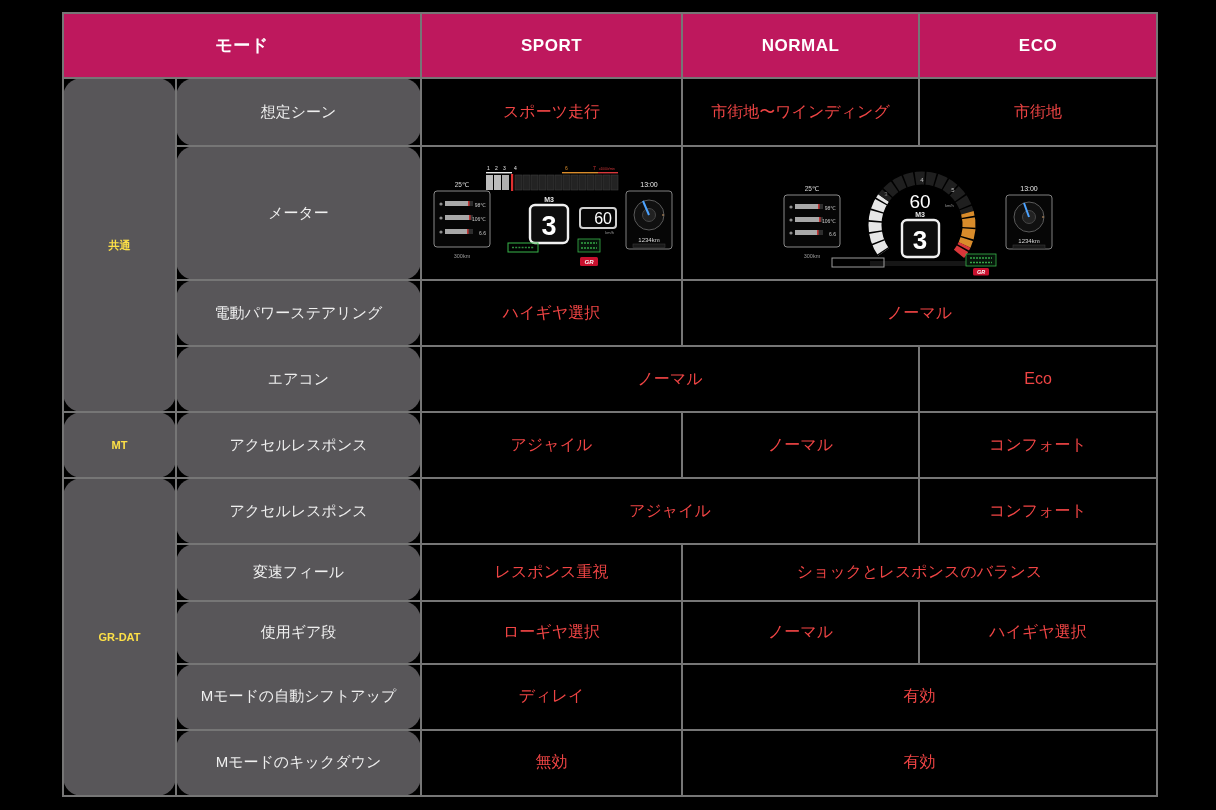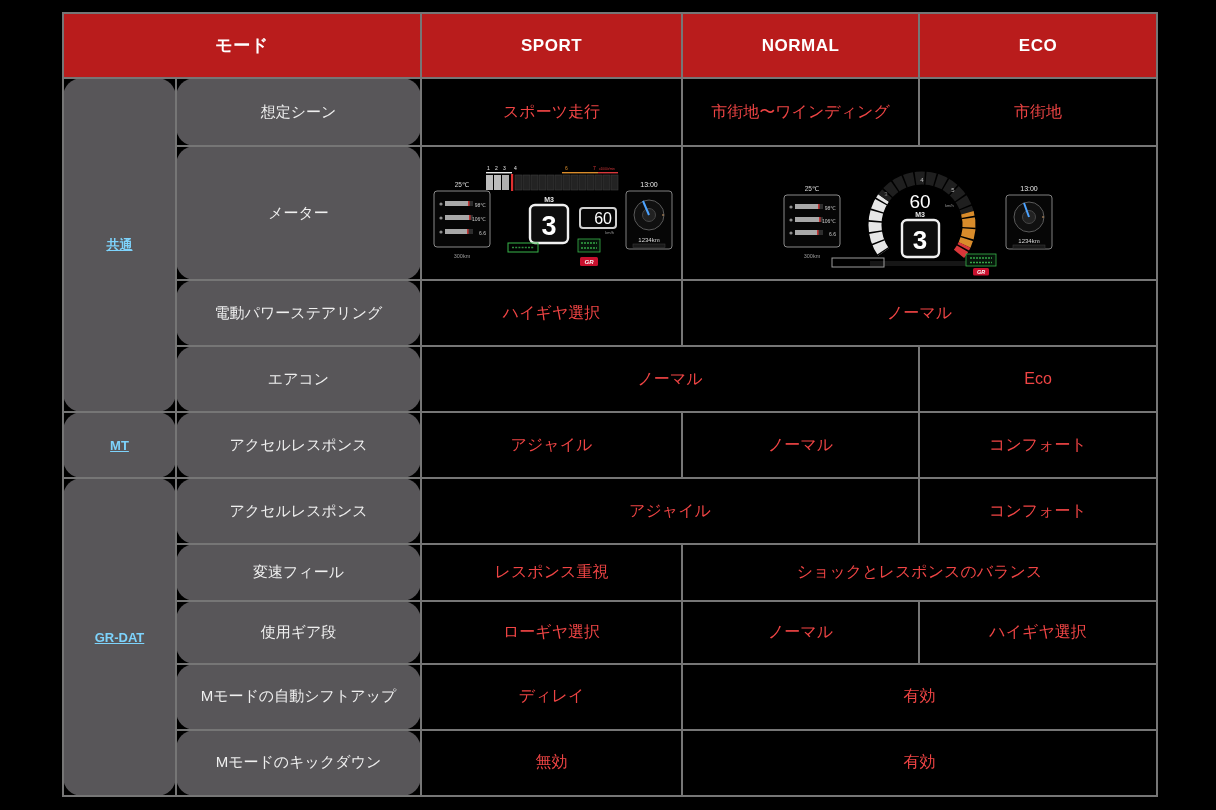--- a/index.html
+++ b/index.html
@@ -5,23 +5,23 @@
   html,body{margin:0;padding:0;}
   body{
     width:1216px;height:810px;background:#000;position:relative;overflow:hidden;
     font-family:"Liberation Sans","DejaVu Sans",sans-serif;
   }
   table.spec{
     position:absolute;left:62px;top:12px;width:1094px;height:785px;
     border-collapse:collapse;table-layout:fixed;
   }
   .spec th,.spec td{border:2px solid #767676;padding:0;text-align:center;vertical-align:middle;}
-  .spec thead th{background:#b91c1c;color:#fff;font-size:17px;font-weight:bold;letter-spacing:.5px;}
+  .spec thead th{background:#be185d;color:#fff;font-size:17px;font-weight:bold;letter-spacing:.5px;}
   .spec tbody th{background:#585659;color:#efefef;font-size:15px;font-weight:normal;border-radius:19px;}
-  .spec tbody th.group{font-size:13px;font-weight:bold;color:#7dd3fc;text-decoration:underline;}
+  .spec tbody th.group{font-size:11px;font-weight:bold;color:#fde047;}
   .spec td{background:#000;color:#ef4444;font-size:16px;font-weight:500;}
   .meter-cell{padding:0;margin-left:12px;}
   svg{display:block;margin:0 auto;}
   .svgtxt{fill:#e9e9e9;}
 </style>
 </head>
 <body>
 
 <table class="spec">
   <colgroup>

